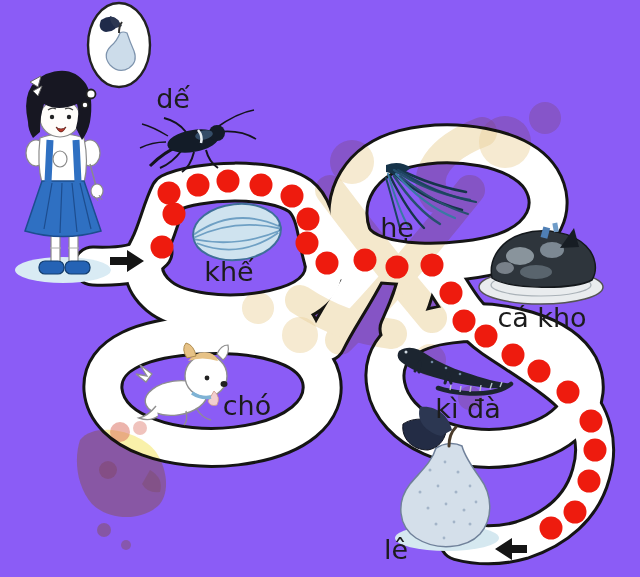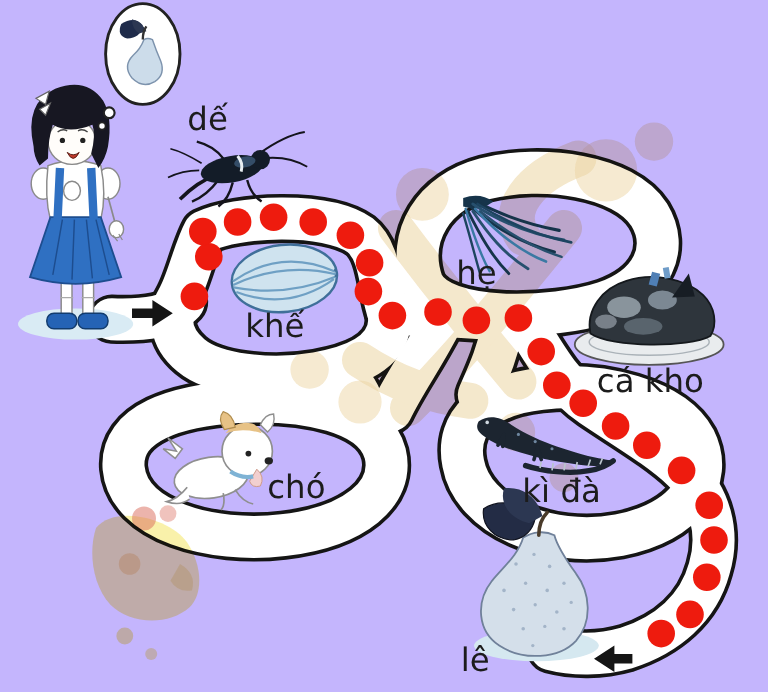--- a/index.html
+++ b/index.html
@@ -1,16 +1,16 @@
 <!DOCTYPE html>
 <html><head>
 <meta charset="utf-8">
 <style>
   html,body{margin:0;padding:0;background:#fff;}
-  #stage{position:relative;width:640px;height:577px;background:#c4b5fd;overflow:hidden;
+  #stage{position:relative;width:640px;height:577px;background:#8b5cf6;overflow:hidden;
          font-family:"DejaVu Sans","Liberation Sans",sans-serif;}
   svg{display:block;}
   .road-black use{stroke:#151515;stroke-width:41;fill:none;stroke-linecap:round;stroke-linejoin:round;}
   .road-white use{stroke:#ffffff;stroke-width:35;fill:none;stroke-linecap:round;stroke-linejoin:round;}
   .lbl{font-family:"DejaVu Sans","Liberation Sans",sans-serif;font-size:27px;fill:#1c1c1c;text-anchor:middle;}
   .wm{mix-blend-mode:multiply;}
 </style>
 </head>
 <body>
 

